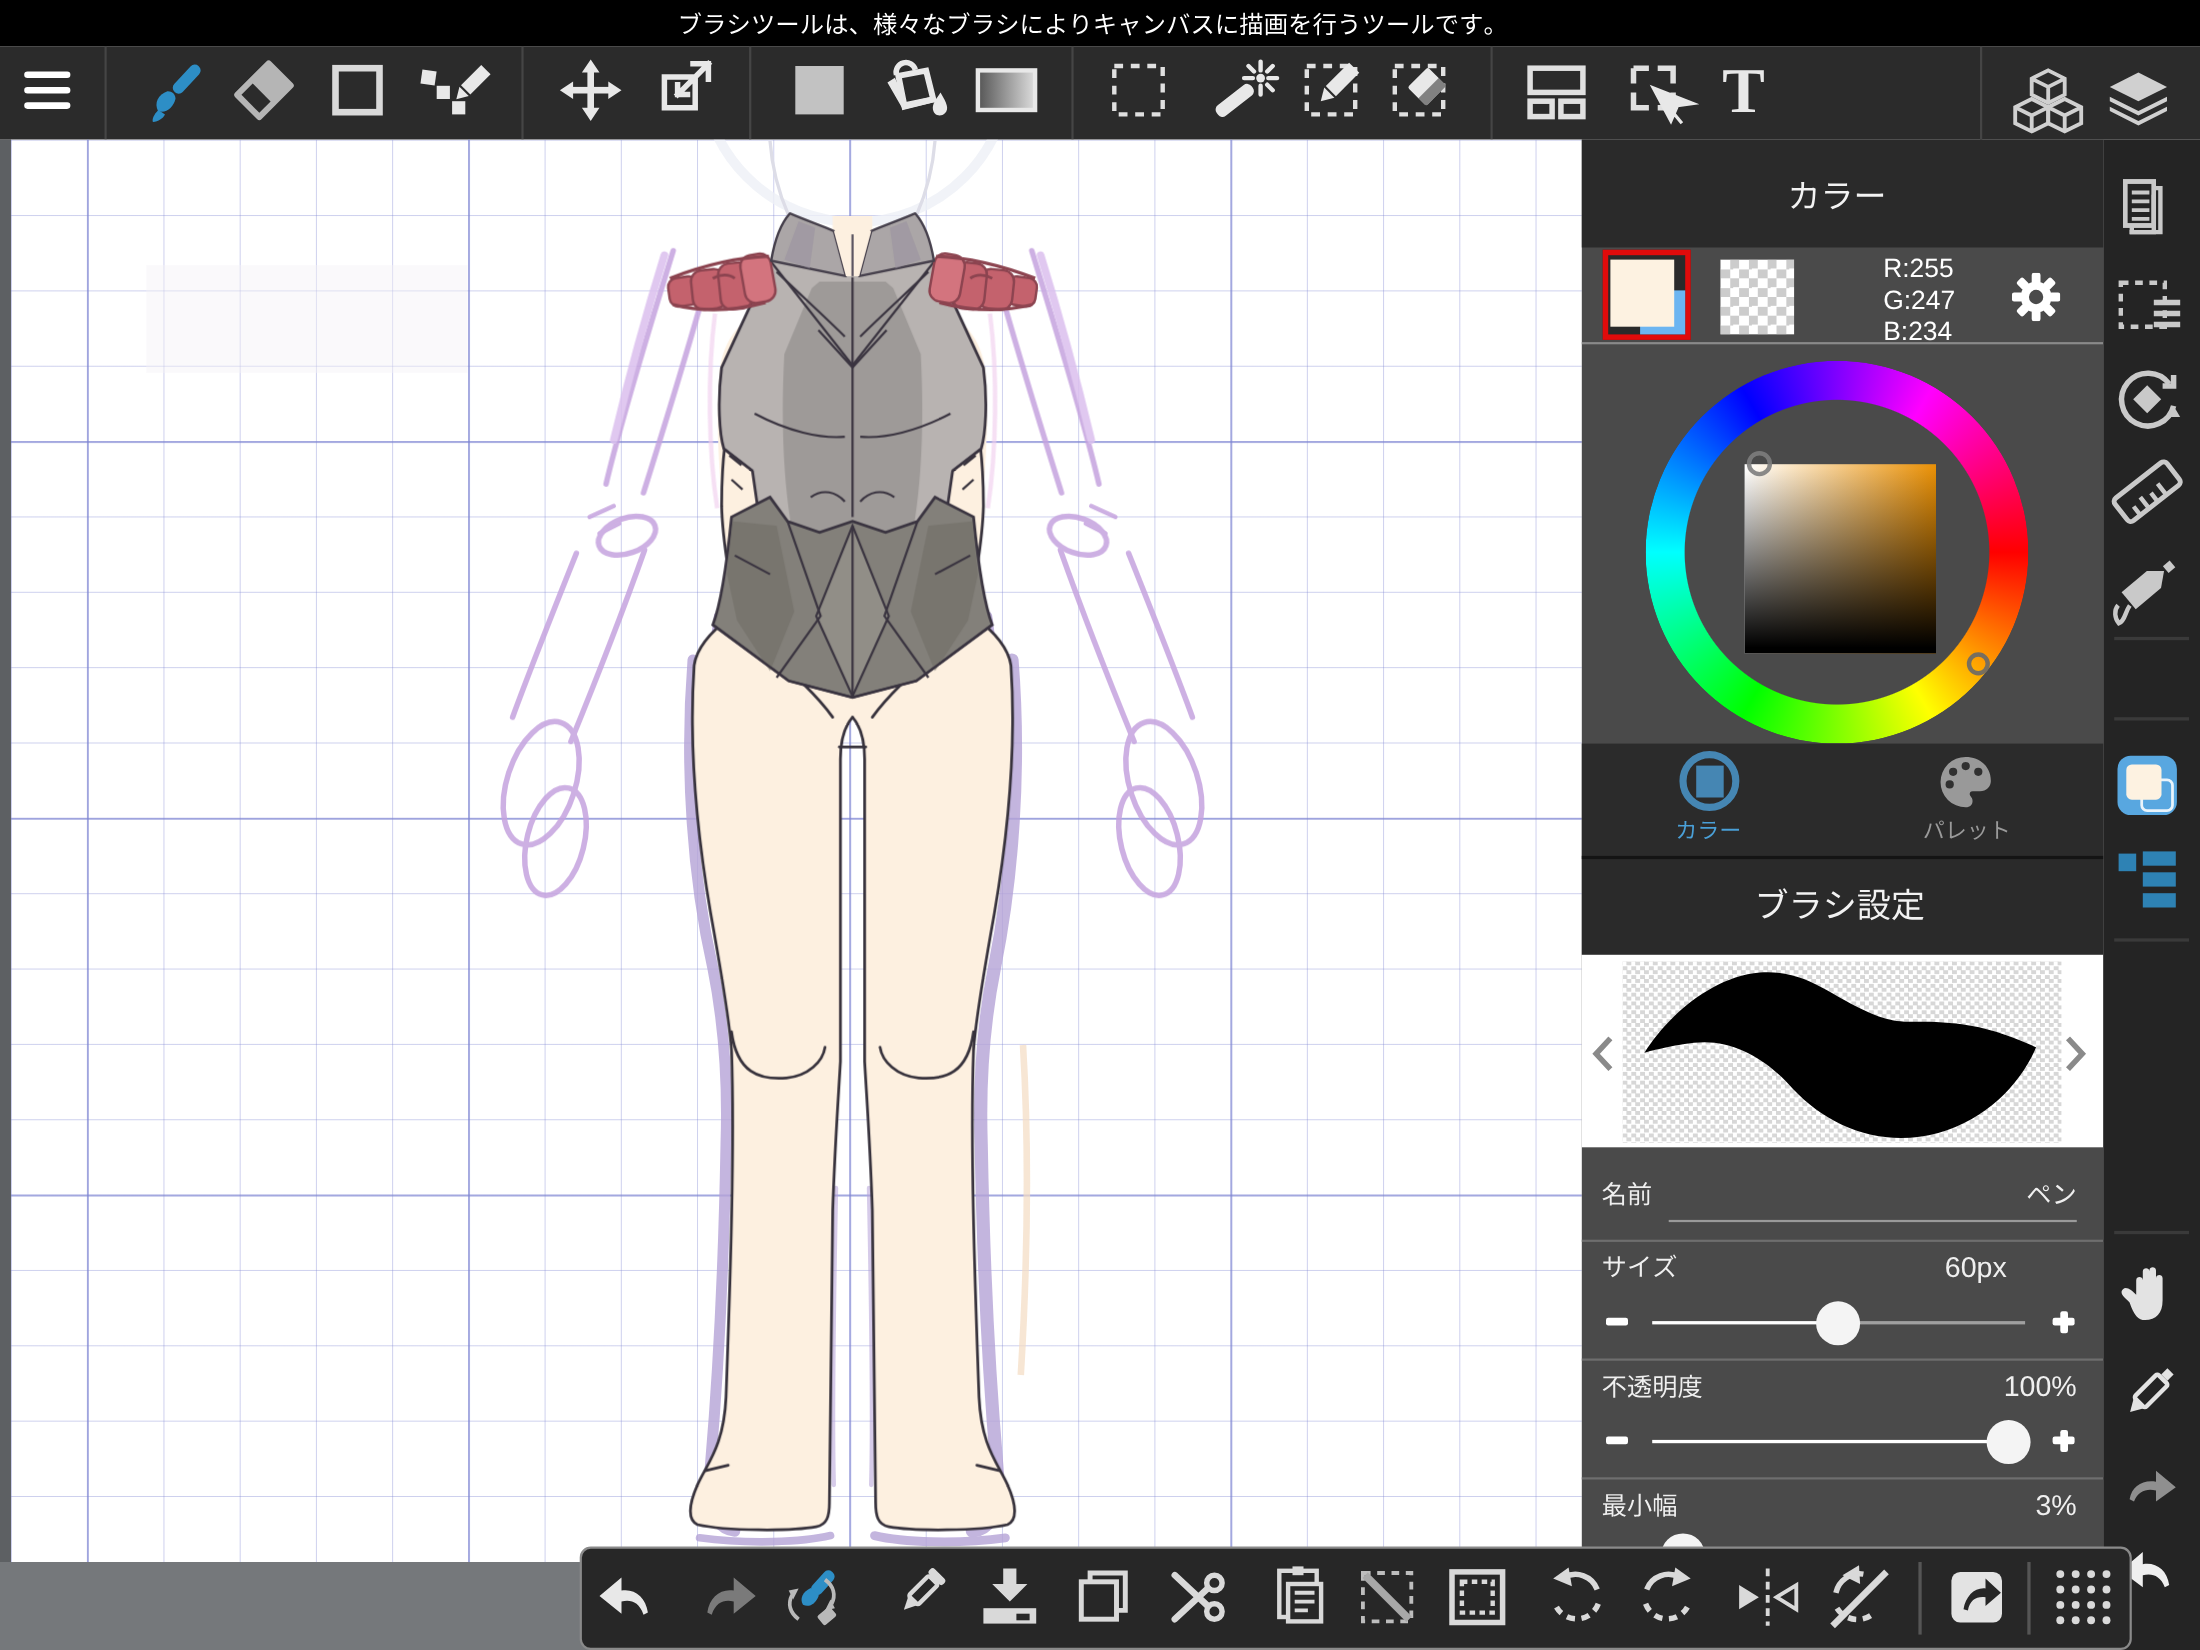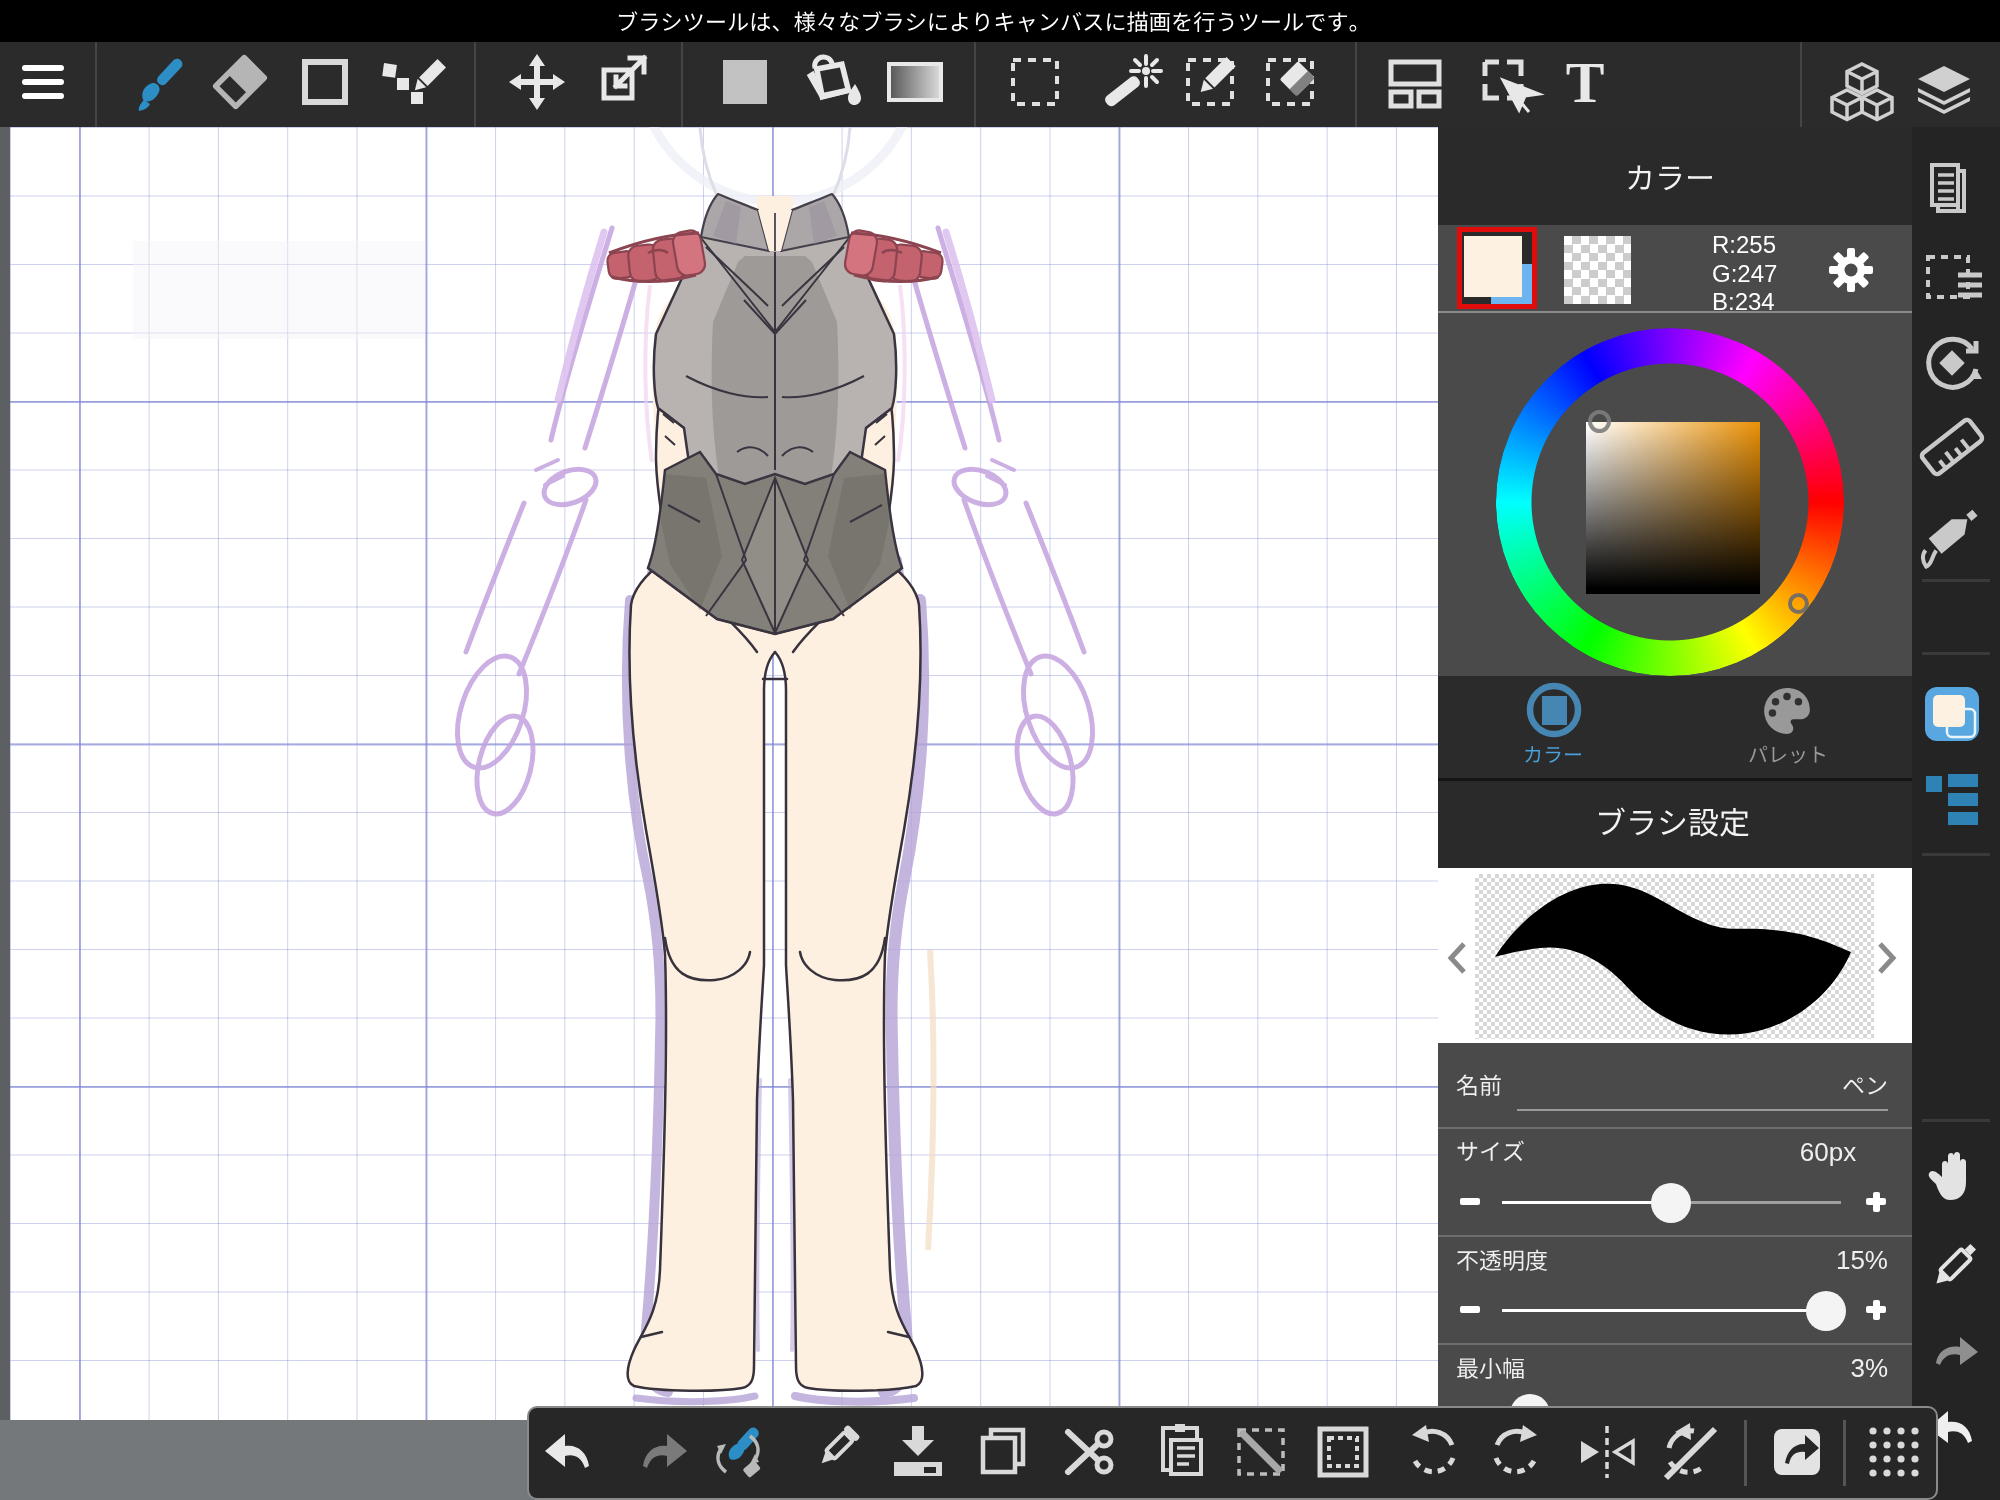--- a/index.html
+++ b/index.html
@@ -413,35 +413,35 @@
     <path transform="translate(0.0,23.0) scale(0.023000,-0.023000)" d="M704 600C704 641 737 673 778 673C818 673 851 641 851 600C851 560 818 527 778 527C737 527 704 560 704 600ZM656 600C656 533 711 479 778 479C845 479 899 533 899 600C899 667 845 722 778 722C711 722 656 667 656 600ZM53 263 128 187C143 208 165 239 185 264C231 320 314 429 362 488C396 529 415 533 454 495C496 454 589 355 647 289C711 216 799 114 870 28L939 101C862 183 762 292 695 363C636 426 551 515 490 573C422 637 375 626 321 563C258 489 171 378 124 330C97 303 79 285 53 263Z"></path>
     <path transform="translate(23.0,23.0) scale(0.023000,-0.023000)" d="M227 733 170 672C244 622 369 515 419 463L482 526C426 582 298 686 227 733ZM141 63 194 -19C360 12 487 73 587 136C738 231 855 367 923 492L875 577C817 454 695 306 541 209C446 150 316 89 141 63Z"></path>
   </svg>
 <div class="abs" style="left:1517px;top:1109px;width:371px;height:2px;background:#9a9a9a"></div>
 <div class="abs" style="left:1438px;top:1127px;width:474px;height:2px;background:#6e6e6e"></div>
 <svg style="position:absolute;left:1456.0px;top:1137.0px;overflow:visible" width="69" height="30" fill="#efefef">
     <path transform="translate(0.0,23.0) scale(0.023000,-0.023000)" d="M67 578V491C79 492 124 494 167 494H275V333C275 295 272 252 271 242H359C358 252 355 296 355 333V494H640V453C640 173 549 87 367 17L434 -46C663 56 720 193 720 459V494H830C874 494 911 493 922 492V576C908 574 874 571 830 571H720V696C720 735 724 768 725 778H635C637 768 640 735 640 696V571H355V699C355 734 359 762 360 772H271C274 749 275 720 275 699V571H167C125 571 76 576 67 578Z"></path>
     <path transform="translate(23.0,23.0) scale(0.023000,-0.023000)" d="M86 361 126 283C265 326 402 386 507 446V76C507 38 504 -12 501 -31H599C595 -11 593 38 593 76V498C695 566 787 642 863 721L796 783C727 700 627 613 523 548C412 478 259 408 86 361Z"></path>
     <path transform="translate(46.0,23.0) scale(0.023000,-0.023000)" d="M757 814 704 791C731 752 764 693 784 653L838 677C819 716 782 777 757 814ZM870 849 818 826C845 789 878 732 900 689L954 713C935 750 897 812 870 849ZM780 651 729 690C713 685 687 682 654 682C617 682 308 682 268 682C238 682 181 686 167 688V598C178 599 233 603 268 603C303 603 622 603 658 603C633 520 560 401 492 324C389 209 241 90 80 27L144 -40C292 28 427 137 534 253C636 161 742 44 809 -45L879 16C814 94 692 224 587 314C658 404 721 521 755 608C761 621 774 643 780 651Z"></path>
   </svg>
-<div class="abs" style="left:1768px;top:1137px;width:120px;text-align:center;color:#efefef;font-size:26px">60px</div>
+<div class="abs" style="left:1768px;top:1137px;width:120px;text-align:left;color:#efefef;font-size:26px">60px</div>
 <div class="abs" style="left:1460px;top:1198px;width:20px;height:7px;background:#fff;border-radius:2px"></div>
 <div class="abs" style="left:1866px;top:1198px;width:20px;height:7px;background:#fff;border-radius:2px"></div>
 <div class="abs" style="left:1872.5px;top:1191.5px;width:7px;height:20px;background:#fff;border-radius:2px"></div>
 <div class="abs" style="left:1502px;top:1201px;width:169px;height:3px;background:#fff"></div>
 <div class="abs" style="left:1671px;top:1201px;width:170px;height:3px;background:#a0a0a0"></div>
 <div class="abs" style="left:1651px;top:1183px;width:40px;height:40px;border-radius:50%;background:#f4f4f4"></div>
 <div class="abs" style="left:1438px;top:1235px;width:474px;height:2px;background:#6e6e6e"></div>
 <svg style="position:absolute;left:1456.0px;top:1246.0px;overflow:visible" width="92" height="30" fill="#efefef">
     <path transform="translate(0.0,23.0) scale(0.023000,-0.023000)" d="M559 478C678 398 828 280 899 203L960 261C885 338 733 450 615 526ZM69 770V693H514C415 522 243 353 44 255C60 238 83 208 95 189C234 262 358 365 459 481V-78H540V584C566 619 589 656 610 693H931V770Z"></path>
     <path transform="translate(23.0,23.0) scale(0.023000,-0.023000)" d="M56 773C117 725 185 654 214 604L275 651C245 700 174 769 113 815ZM246 445H46V375H173V116C128 74 78 32 36 2L75 -72C124 -28 170 15 214 58C277 -21 368 -56 500 -61C612 -65 826 -63 938 -59C941 -36 953 -2 962 15C841 7 610 4 499 9C381 14 293 48 246 122ZM859 823C741 797 523 780 343 772C350 758 358 734 360 719C434 721 514 725 593 731V655H313V596H547C481 524 375 458 281 425C296 412 316 388 326 371C419 410 522 482 593 561V427H665V564C732 487 831 417 923 381C934 398 954 423 969 436C874 465 773 528 709 596H952V655H665V738C756 746 841 758 908 772ZM392 403V344H511C493 237 449 158 312 115C327 102 345 76 353 60C509 113 561 210 582 344H700C692 304 684 263 675 231L739 222L747 256H846C837 181 828 148 815 136C807 129 799 128 781 128C765 128 718 129 670 133C680 116 687 92 688 75C738 71 786 71 810 73C837 74 855 79 872 95C894 116 906 166 918 284C919 294 920 312 920 312H760L777 403Z"></path>
     <path transform="translate(46.0,23.0) scale(0.023000,-0.023000)" d="M338 451V252H151V451ZM338 519H151V710H338ZM80 779V88H151V182H408V779ZM854 727V554H574V727ZM501 797V441C501 285 484 94 314 -35C330 -46 358 -71 369 -87C484 1 535 122 558 241H854V19C854 1 847 -5 829 -5C812 -6 749 -7 684 -4C695 -25 708 -57 711 -78C798 -78 852 -76 885 -64C917 -52 928 -28 928 19V797ZM854 486V309H568C573 354 574 399 574 440V486Z"></path>
     <path transform="translate(69.0,23.0) scale(0.023000,-0.023000)" d="M386 647V560H225V498H386V332H775V498H937V560H775V647H701V560H458V647ZM701 498V392H458V498ZM758 206C716 154 658 112 589 79C521 113 464 155 425 206ZM239 268V206H391L353 191C393 134 447 86 511 47C416 14 309 -6 200 -17C212 -33 227 -62 232 -80C358 -65 480 -38 587 7C682 -37 795 -66 917 -82C927 -63 945 -33 961 -17C854 -6 753 15 667 46C752 95 822 160 867 246L820 271L807 268ZM121 741V452C121 307 114 103 31 -40C49 -48 80 -68 93 -81C180 70 193 297 193 452V673H943V741H568V840H491V741Z"></path>
   </svg>
-<div class="abs" style="left:1768px;top:1245px;width:120px;text-align:right;color:#efefef;font-size:26px">15%</div>
+<div class="abs" style="left:1768px;top:1245px;width:120px;text-align:right;color:#efefef;font-size:26px">100%</div>
 <div class="abs" style="left:1460px;top:1306px;width:20px;height:7px;background:#fff;border-radius:2px"></div>
 <div class="abs" style="left:1866px;top:1306px;width:20px;height:7px;background:#fff;border-radius:2px"></div>
 <div class="abs" style="left:1872.5px;top:1299.5px;width:7px;height:20px;background:#fff;border-radius:2px"></div>
 <div class="abs" style="left:1502px;top:1309px;width:324px;height:3px;background:#fff"></div>
 <div class="abs" style="left:1826px;top:1309px;width:15px;height:3px;background:#a0a0a0"></div>
 <div class="abs" style="left:1806px;top:1291px;width:40px;height:40px;border-radius:50%;background:#f4f4f4"></div>
 <div class="abs" style="left:1438px;top:1343px;width:474px;height:2px;background:#6e6e6e"></div>
 <svg style="position:absolute;left:1456.0px;top:1354.0px;overflow:visible" width="69" height="30" fill="#efefef">
     <path transform="translate(0.0,23.0) scale(0.023000,-0.023000)" d="M250 635H752V564H250ZM250 755H752V685H250ZM178 808V511H827V808ZM396 392V324H214V392ZM49 44 56 -23 396 18V-80H468V-17C483 -31 500 -57 508 -74C578 -50 647 -15 708 32C767 -18 838 -56 918 -79C928 -62 947 -34 963 -21C885 -1 817 32 759 76C825 138 877 217 908 314L862 333L849 330H503V269H590L547 256C574 190 611 130 657 80C600 37 534 5 468 -14V392H940V455H58V392H145V53ZM609 269H816C790 213 752 164 708 122C666 164 632 214 609 269ZM396 267V197H214V267ZM396 141V81L214 60V141Z"></path>
     <path transform="translate(23.0,23.0) scale(0.023000,-0.023000)" d="M464 826V24C464 4 456 -2 436 -3C415 -4 343 -5 270 -2C282 -23 296 -59 301 -80C395 -81 457 -79 494 -66C530 -54 545 -31 545 24V826ZM705 571C791 427 872 240 895 121L976 154C950 274 865 458 777 598ZM202 591C177 457 121 284 32 178C53 169 86 151 103 138C194 249 253 430 286 577Z"></path>

